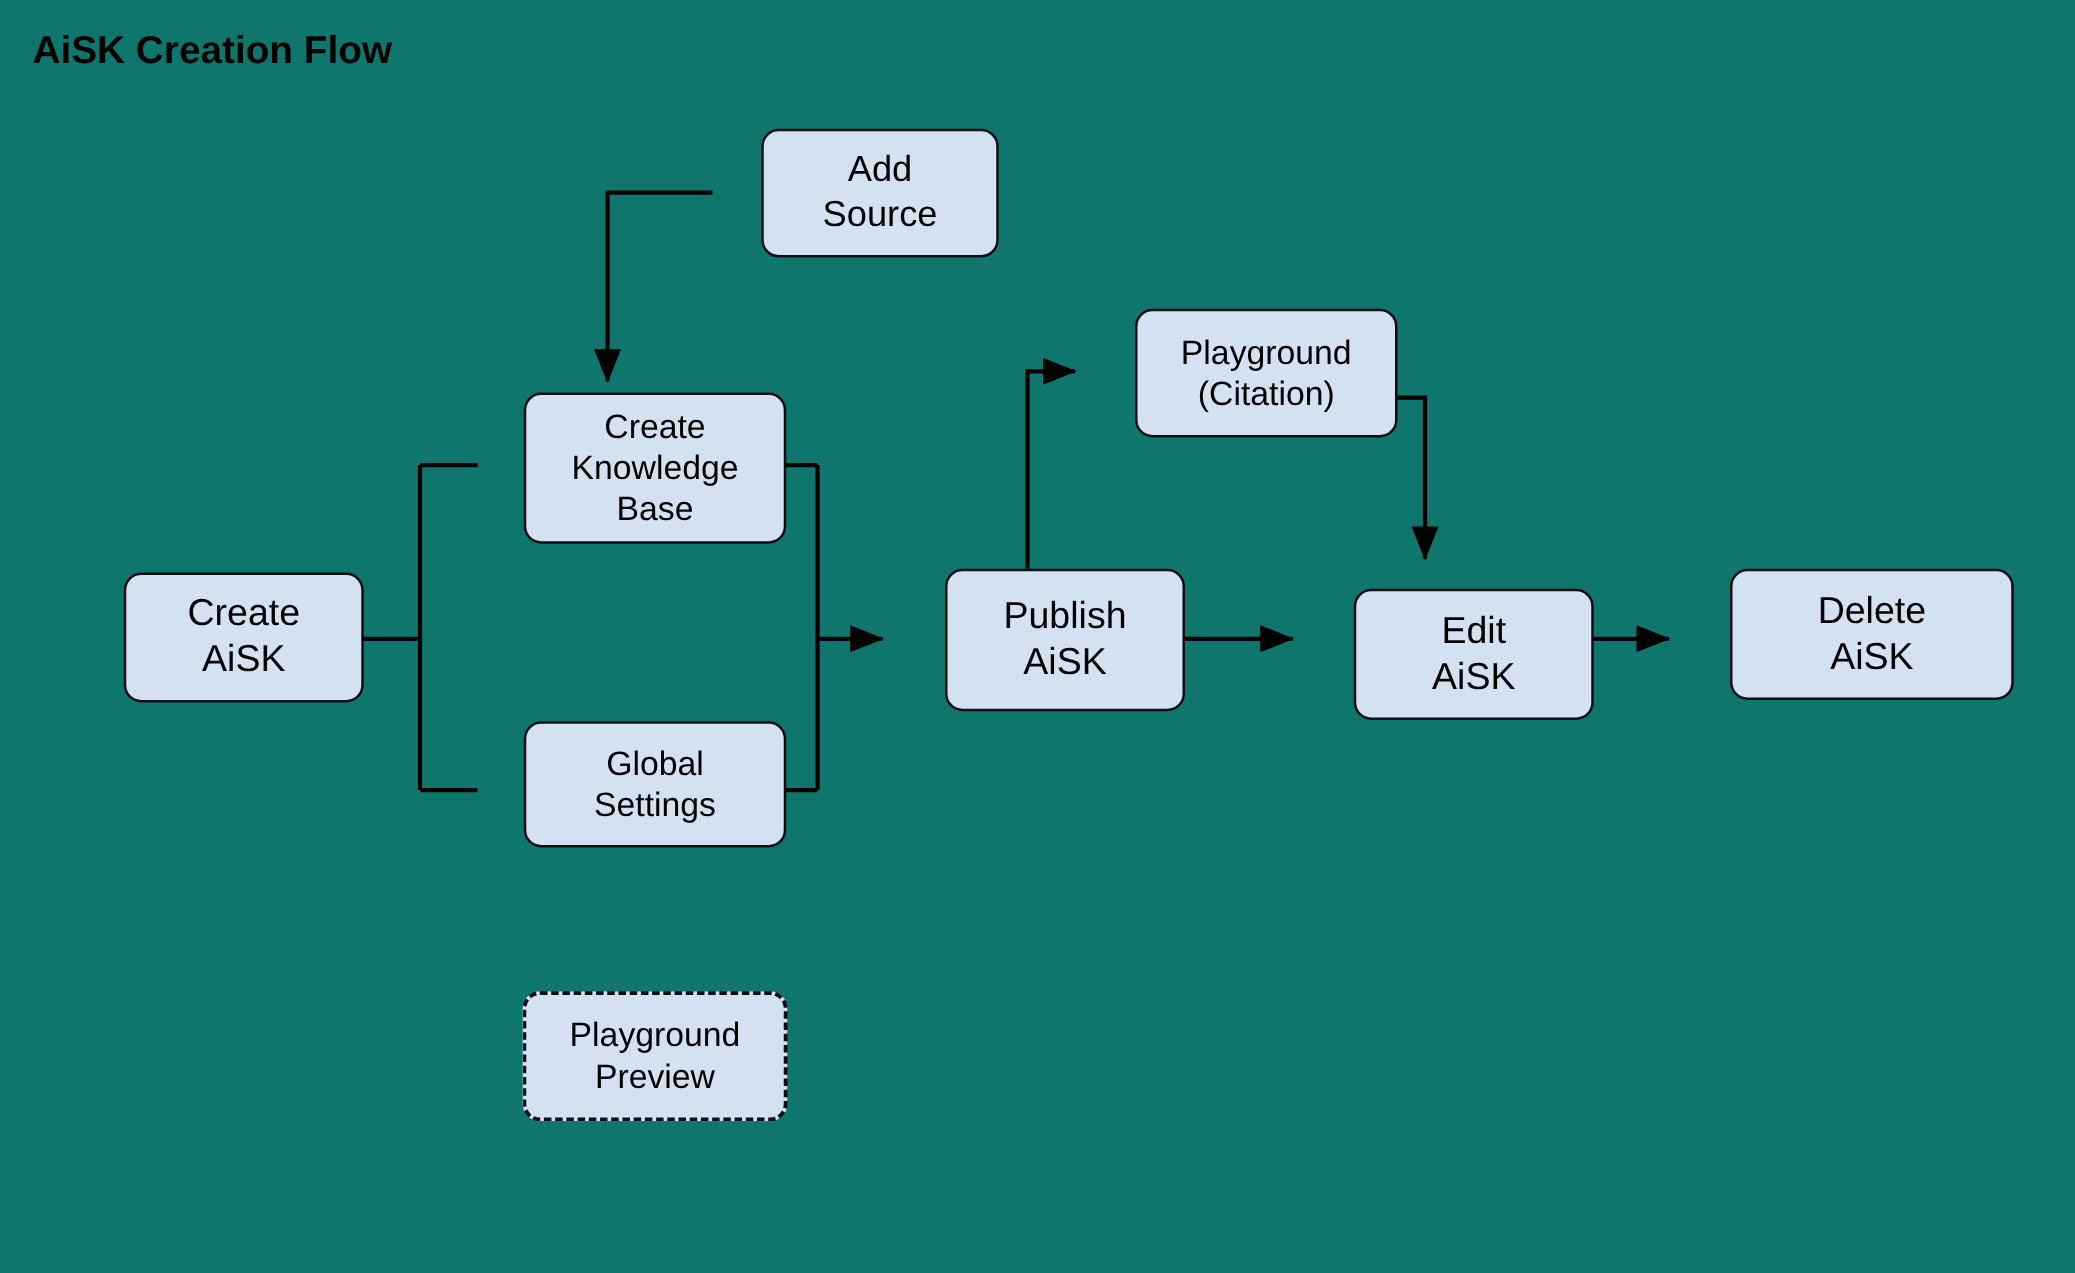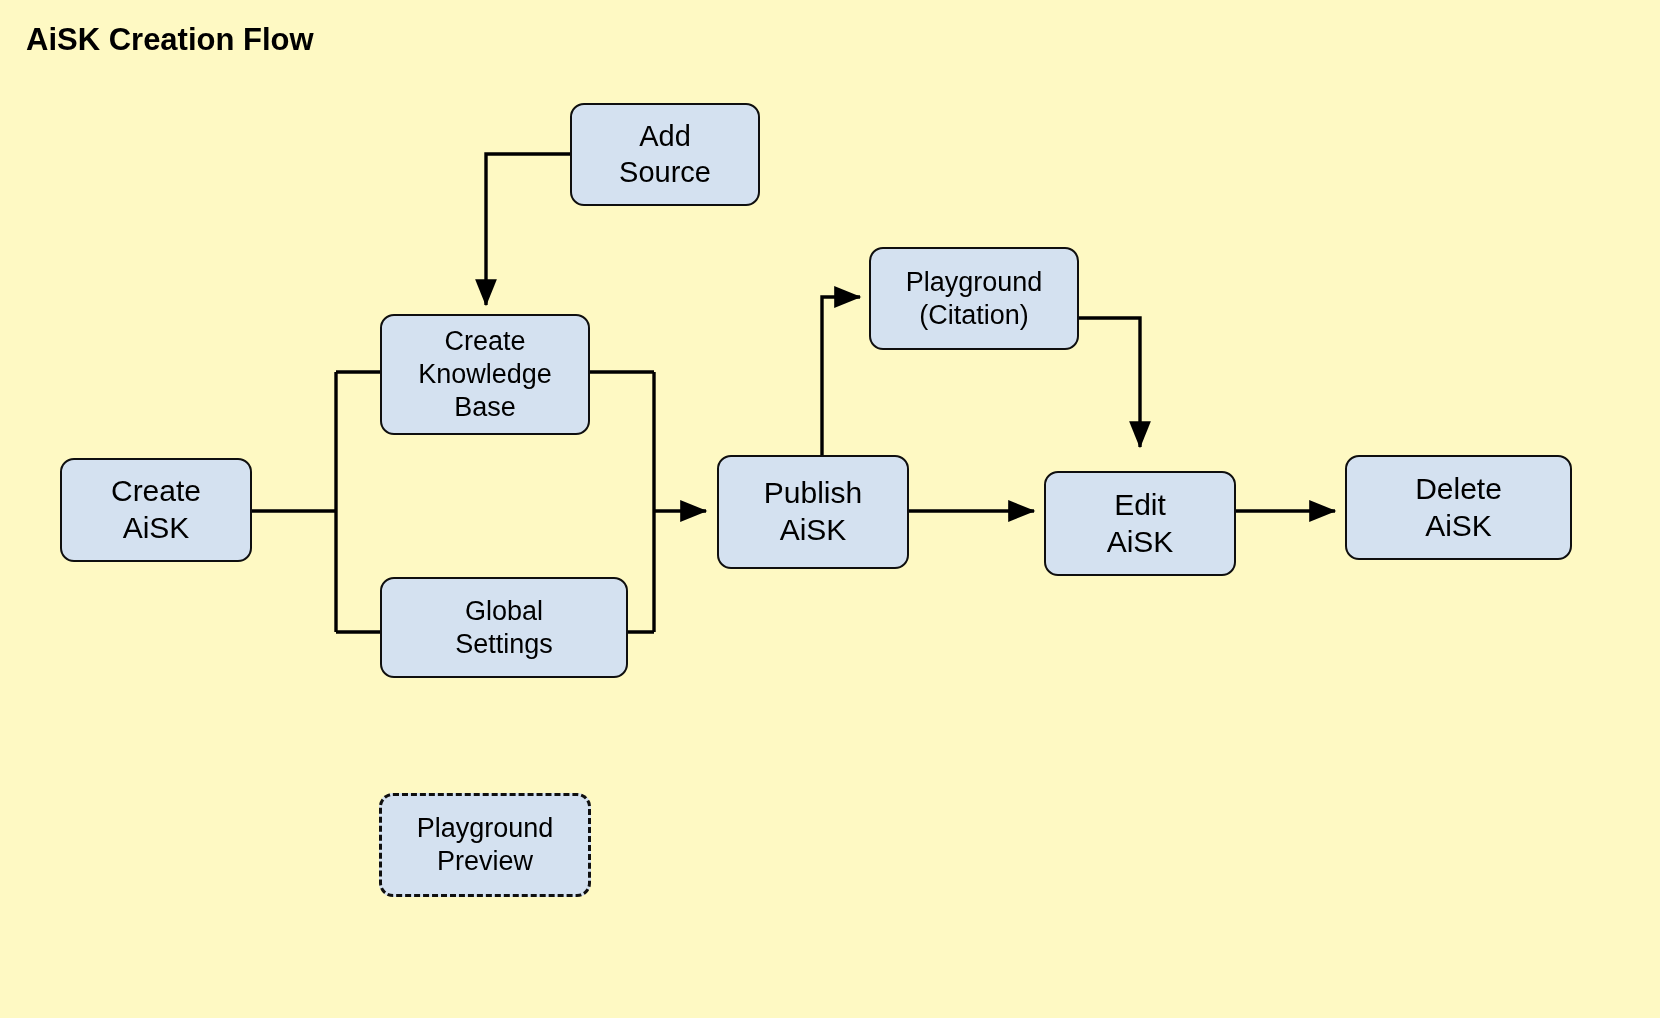--- a/index.html
+++ b/index.html
@@ -30,20 +30,21 @@
     border: 2.2px solid #0f0f0f;
     border-radius: 14px;
     display: flex;
     align-items: center;
     justify-content: center;
     text-align: center;
     color: #000000;
     line-height: 1.22;
     white-space: pre-line;
     z-index: 2;
+    margin-left: 39px;
   }
   .node.dashed {
     border-style: dashed;
     border-width: 3px;
   }
   .label-free {
     position: absolute;
     color: #000000;
     white-space: nowrap;
     z-index: 3;
@@ -52,21 +53,21 @@
     position: absolute;
     font-weight: bold;
     color: #000000;
     white-space: nowrap;
     z-index: 3;
   }
 </style>
 </head>
 <body>
 
-<div id="canvas" style="background: #fef9c3;">
+<div id="canvas" style="background: #0f766e;">
 
   <div id="title" style="left: 26px; top: 22px; font-size: 31px;">AiSK Creation Flow</div>
 
   <svg id="edges" viewBox="0 0 1660 1018" xmlns="http://www.w3.org/2000/svg">
     <defs>
       <marker id="arrowhead" markerWidth="9" markerHeight="9" refX="7.6" refY="3.2" orient="auto" markerUnits="strokeWidth">
         <path d="M0,0 L8,3.2 L0,6.4 z" fill="#000000"></path>
       </marker>
     </defs>
 
@@ -100,21 +101,21 @@
     </g>
   </svg>
 
   <div class="node" style="left: 60px; top: 458px; width: 192px; height: 104px; font-size: 30px; background: rgb(212, 225, 240); border-color: rgb(15, 15, 15);">Create
 AiSK</div>
   <div class="node" style="left: 570px; top: 103px; width: 190px; height: 103px; font-size: 29px; background: rgb(212, 225, 240); border-color: rgb(15, 15, 15);">Add
 Source</div>
   <div class="node" style="left: 380px; top: 314px; width: 210px; height: 121px; font-size: 27px; background: rgb(212, 225, 240); border-color: rgb(15, 15, 15);">Create
 Knowledge
 Base</div>
-  <div class="node" style="left: 380px; top: 577px; width: 248px; height: 101px; font-size: 27px; background: rgb(212, 225, 240); border-color: rgb(15, 15, 15);">Global
+  <div class="node" style="left: 380px; top: 577px; width: 210px; height: 101px; font-size: 27px; background: rgb(212, 225, 240); border-color: rgb(15, 15, 15);">Global
 Settings</div>
   <div class="node" style="left: 869px; top: 247px; width: 210px; height: 103px; font-size: 27px; background: rgb(212, 225, 240); border-color: rgb(15, 15, 15);">Playground
 (Citation)</div>
   <div class="node" style="left: 717px; top: 455px; width: 192px; height: 114px; font-size: 30px; background: rgb(212, 225, 240); border-color: rgb(15, 15, 15);">Publish
 AiSK</div>
   <div class="node" style="left: 1044px; top: 471px; width: 192px; height: 105px; font-size: 30px; background: rgb(212, 225, 240); border-color: rgb(15, 15, 15);">Edit
 AiSK</div>
   <div class="node" style="left: 1345px; top: 455px; width: 227px; height: 105px; font-size: 30px; background: rgb(212, 225, 240); border-color: rgb(15, 15, 15);">Delete
 AiSK</div>
   <div class="node dashed" style="left: 379px; top: 793px; width: 212px; height: 104px; font-size: 27px; background: rgb(212, 225, 240);">Playground

